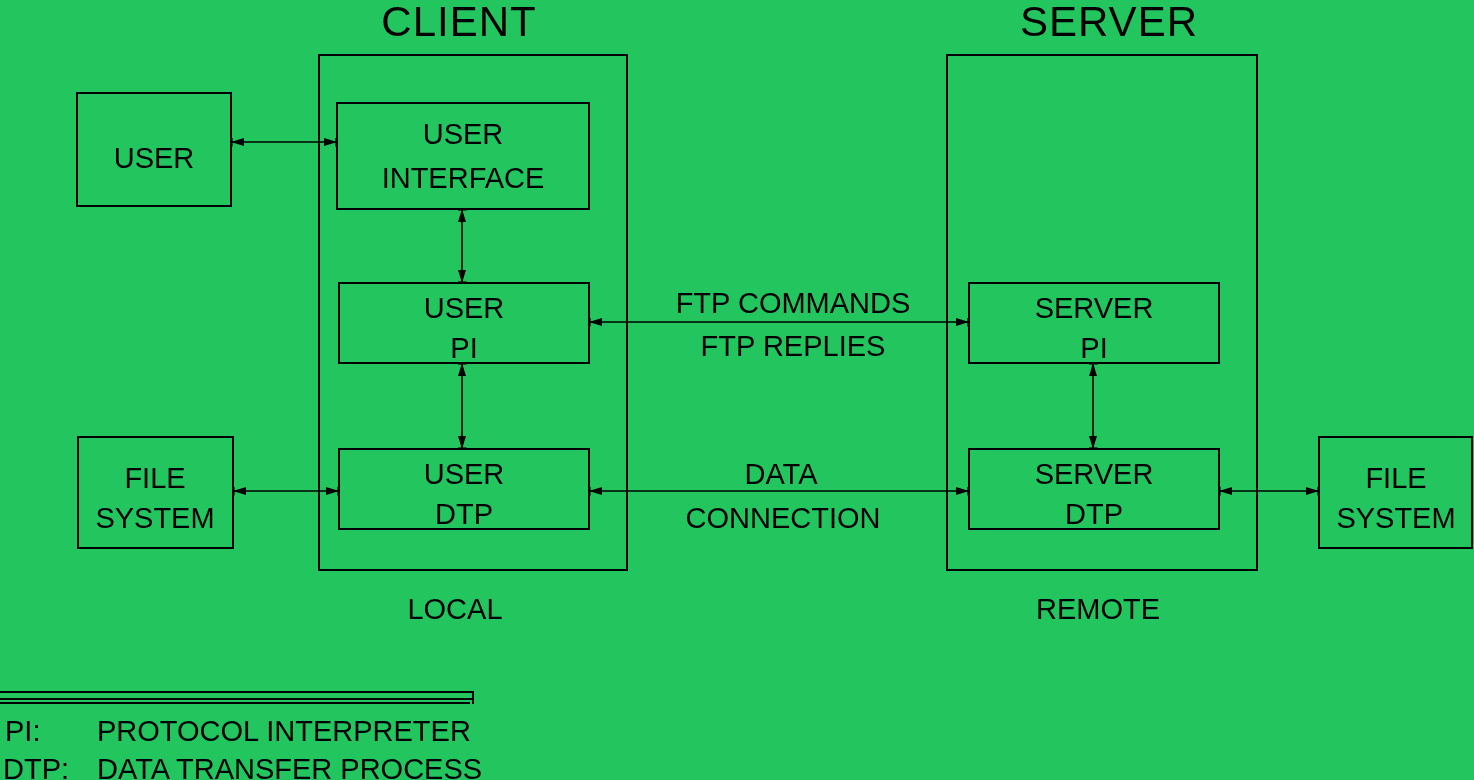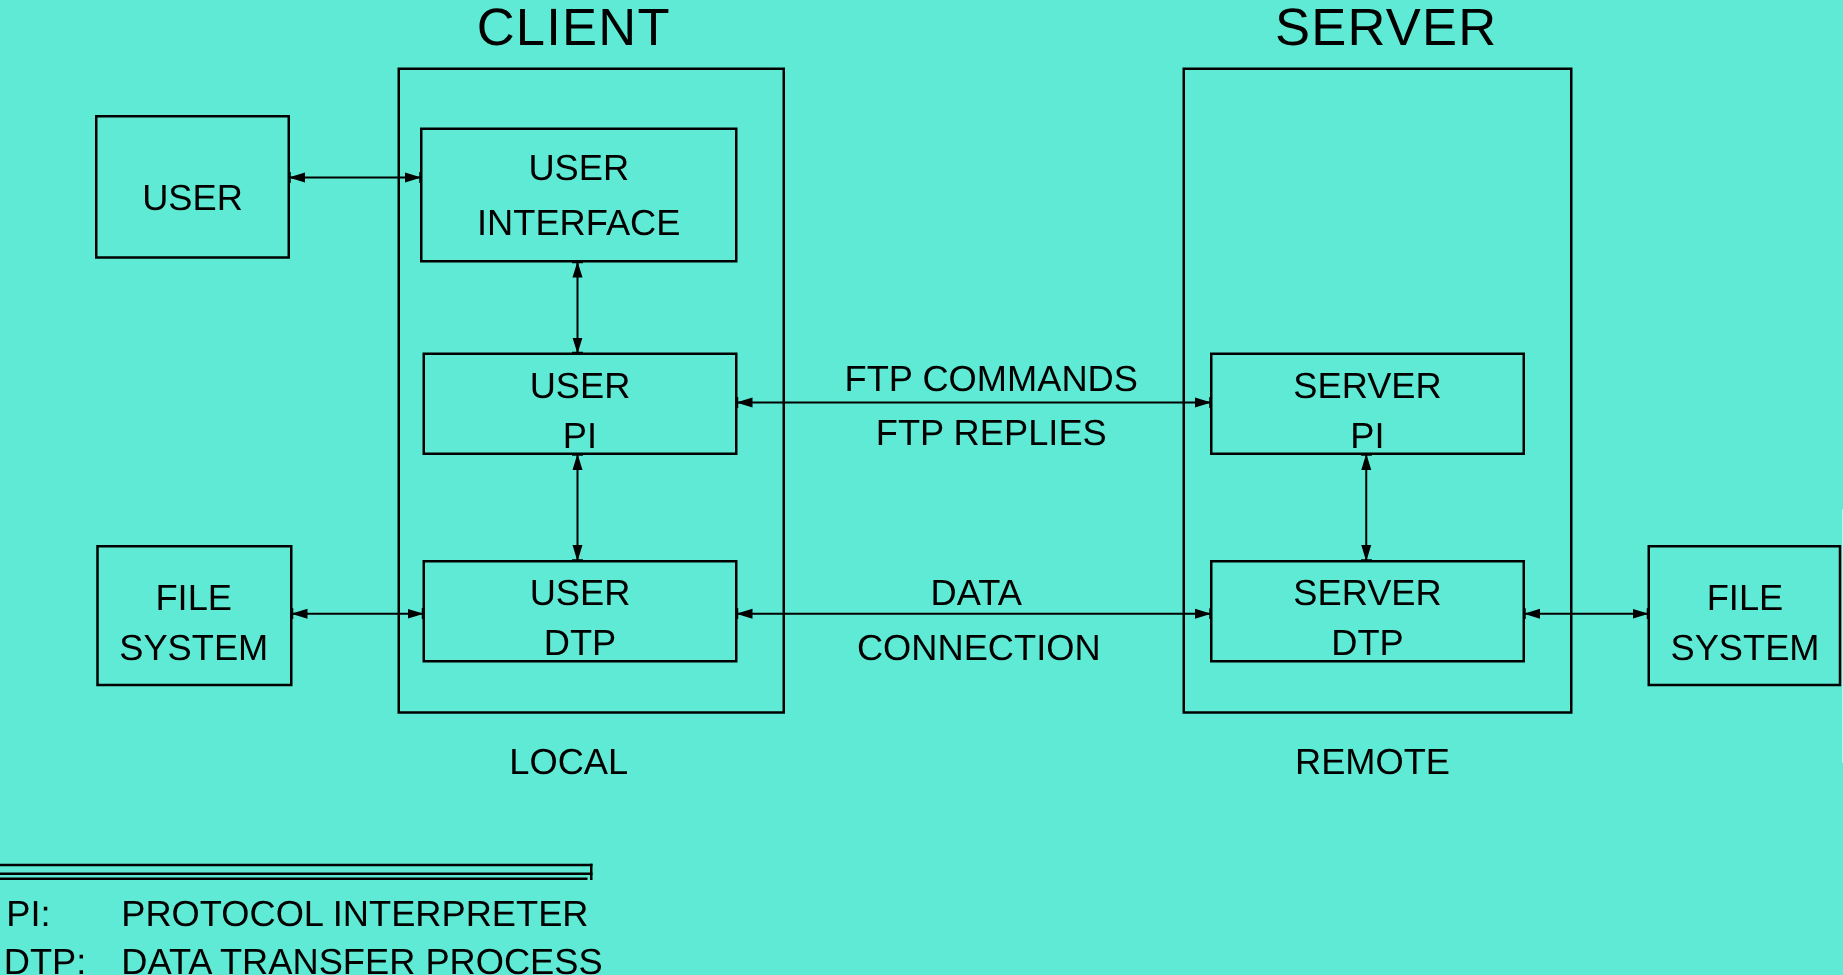--- a/index.html
+++ b/index.html
@@ -4,21 +4,21 @@
 <style>
   html, body {
     margin: 0;
     padding: 0;
     background: #ffffff;
   }
   #stage {
     position: relative;
     width: 1474px;
     height: 780px;
-    background: #5eead4;
+    background: #22c55e;
     overflow: hidden;
   }
   svg { display: block; }
   .box {
     fill: none;
     stroke: #000000;
     stroke-width: 2;
   }
   .arrow {
     stroke: #000000;

